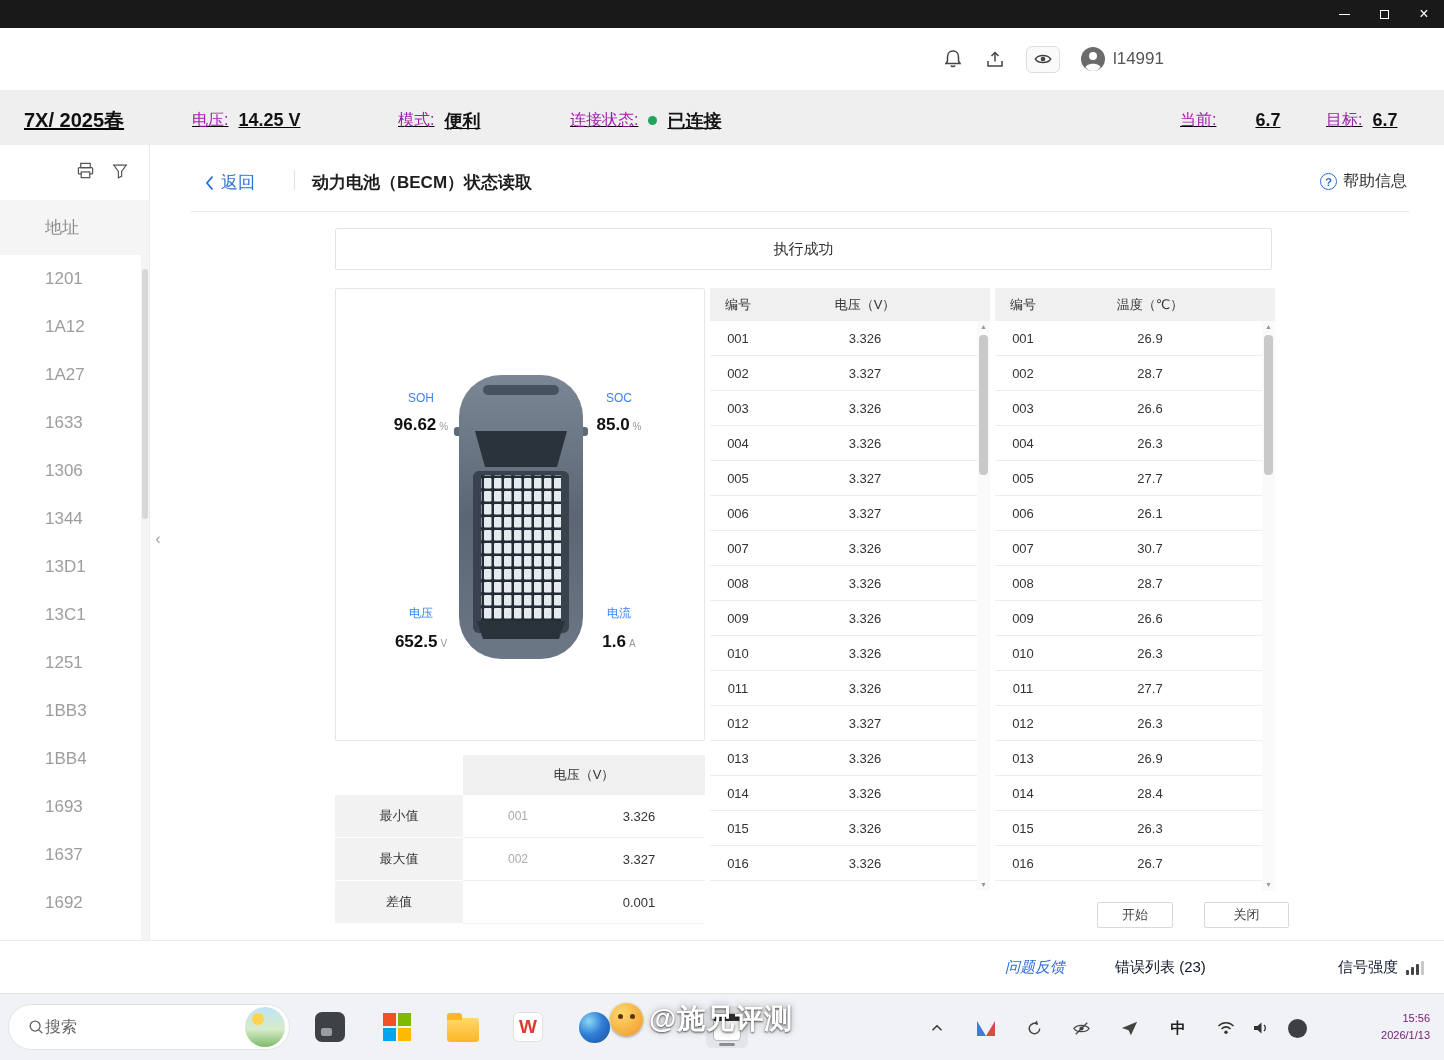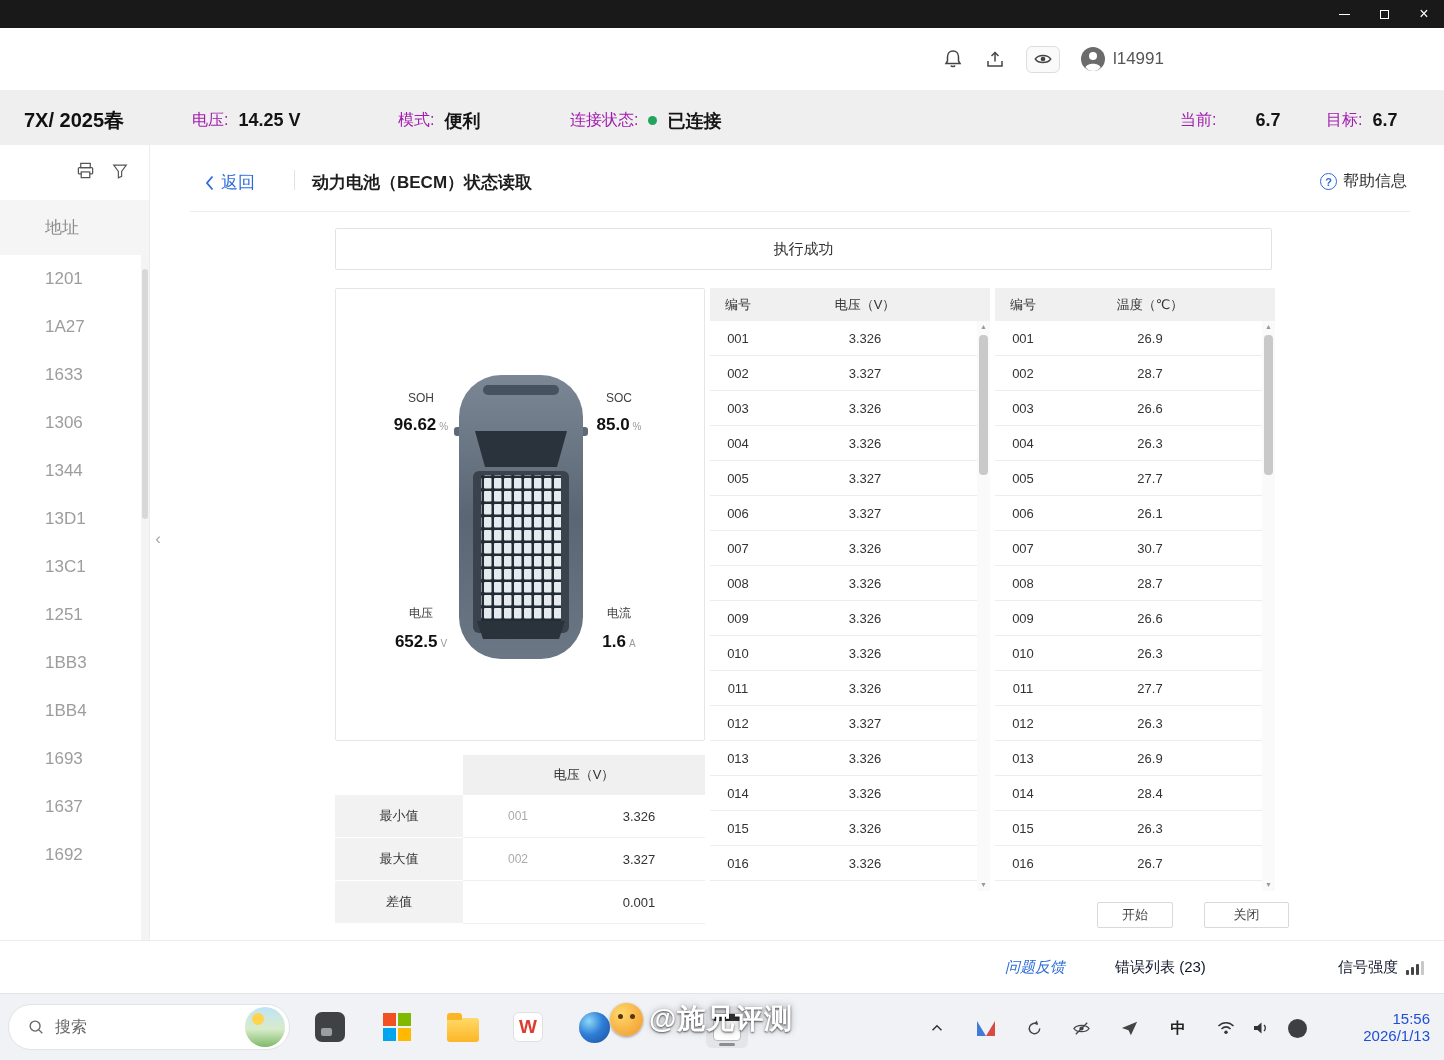--- a/index.html
+++ b/index.html
@@ -17,21 +17,21 @@
   
   .appheader { position:absolute; left:0; top:28px; width:1188px; height:62px; background:#fff; }
   .hdr-right { position:absolute; right:24px; top:0; height:62px; display:flex; align-items:center; gap:20px; }
   .hicon { display:flex; align-items:center; justify-content:center; }
   .eye-box { width:34px; height:27px; border:1px solid #ddd; border-radius:6px; background:#fafafa; display:flex; align-items:center; justify-content:center; }
   .userwrap { display:flex; align-items:center; gap:7px; }
   .username { font-size:17px; color:#555; }
 
   
   .statusbar { position:absolute; left:0; top:90px; width:1444px; height:55px; background:#efefef; }
-  .sb-item { position:absolute; top:0; height:61px; display:flex; align-items:center; gap:10px; }
+  .sb-item { position:absolute; top:0; height:61px; display:flex; align-items:center; gap:10px;text-decoration:underline; }
   .sb-label { font-size:16px; color:#a21caf; }
   .sb-value { font-size:18px; color:#141414; font-weight:bold; }
   .model-name { font-size:20px; color:#111; font-weight:bold; }
   .green-dot { width:9px; height:9px; border-radius:50%; background:#22a45c; display:inline-block; }
 
   
   .sidebar { position:absolute; left:0; top:145px; width:150px; height:795px; background:#fff; border-right:1px solid #ececec; }
   .sb-tools { height:55px; display:flex; align-items:center; justify-content:flex-end; gap:16px; padding-right:20px; }
   .sb-addr-header { height:55px; background:#f5f5f5; color:#8c8c8c; font-size:17px; display:flex; align-items:center; padding-left:45px; }
   .sb-list { height:685px; overflow:hidden; }
@@ -46,21 +46,21 @@
   .hdr-divider { position:absolute; left:131px; top:25px; width:1px; height:20px; background:#e2e2e2; }
   .page-title { position:absolute; left:149px; top:26px; font-size:17px; font-weight:600; color:#1e1e1e; }
   .help-link { position:absolute; right:37px; top:26px; display:flex; align-items:center; gap:6px; font-size:16px; color:#333; }
   .q-circle { width:17px; height:17px; border-radius:50%; border:1.5px solid #2b6bd8; color:#2b6bd8; font-size:11px; display:flex; align-items:center; justify-content:center; font-weight:bold; }
   .c-sep { position:absolute; left:27px; top:66px; width:1220px; height:1px; background:#ededed; }
   .banner { position:absolute; left:172px; top:83px; width:937px; height:42px; border:1px solid #e3e3e3; border-radius:2px; display:flex; align-items:center; justify-content:center; font-size:15px; color:#333; }
 
   
   .car-panel { position:absolute; left:172px; top:143px; width:370px; height:453px; border:1px solid #e6e6e6; border-radius:2px; }
   .stat { position:absolute; width:110px; text-align:center; }
-  .s-label { font-size:12px; color:#404040; margin-bottom:10px; }
+  .s-label { font-size:12px; color:#3b82f6; margin-bottom:10px; }
   .s-value { font-size:17px; font-weight:bold; color:#111; }
   .s-unit { font-size:10px; color:#999; font-weight:normal; margin-left:3px; }
   .stat-soh { left:30px; top:102px; }
   .stat-soc { left:228px; top:102px; }
   .stat-volt { left:30px; top:316px; }
   .stat-curr { left:228px; top:316px; }
   .car-svg { position:absolute; left:117px; top:84px; }
 
   
   .dtable { position:absolute; top:143px; width:280px; height:603px; }
@@ -96,42 +96,42 @@
   
   .footerbar { position:absolute; left:0; top:940px; width:1444px; height:53px; background:#fff; border-top:1px solid #ececec; }
   .fb-item { position:absolute; top:0; height:53px; display:flex; align-items:center; gap:8px; font-size:15px; color:#0f172a; }
   .fb-feedback { left:1005px; color:#2b6bd8;font-style:italic; }
   .fb-errors { left:1115px; }
   .fb-signal { left:1338px; }
 
   
   .taskbar { position:absolute; left:0; top:993px; width:1444px; height:67px; background:#f1f2f6; border-top:1px solid #e3e3e3; }
   .search-pill { position:absolute; left:8px; top:10px; width:282px; height:46px; background:#fff; border:1px solid #e3e3e3; border-radius:23px; display:flex; align-items:center; padding:0 4px 0 18px; }
-  .search-label { font-size:16px; color:#666; margin-left:10px; flex:1; }
+  .search-label { font-size:16px; color:#666; flex:1; }
   .weather { width:40px; height:40px; border-radius:50%; background:linear-gradient(180deg,#bfe3f7 0%,#d8ecca 55%,#7fba6a 100%); position:relative; overflow:hidden; }
   .weather::after { content:""; position:absolute; left:7px; top:6px; width:12px; height:12px; border-radius:50%; background:#ffd34d; }
   .tb-app { position:absolute; top:12px; width:42px; height:42px; display:flex; align-items:center; justify-content:center; border-radius:6px; }
   .app-dark-glyph { width:30px; height:30px; border-radius:7px; background:#3f4245; position:relative; }
   .app-dark-glyph::after { content:""; position:absolute; left:6px; bottom:6px; width:11px; height:8px; border-radius:2px; background:#9a9da1; }
   .msgrid { display:grid; grid-template-columns:13px 13px; grid-template-rows:13px 13px; gap:2px; }
   .msgrid span { display:block; }
   .ms1 { background:#f25022; } .ms2 { background:#7fba00; } .ms3 { background:#00a4ef; } .ms4 { background:#ffb900; }
   .folder { position:relative; width:32px; height:24px; background:linear-gradient(#ffd968,#fcb625); border-radius:3px; margin-top:5px; }
   .folder::before { content:""; position:absolute; top:-5px; left:0; width:15px; height:7px; background:#fcb625; border-radius:3px 3px 0 0; }
   .wps { width:30px; height:30px; background:#fff; border:1px solid #e0e0e0; border-radius:6px; display:flex; align-items:center; justify-content:center; color:#e03b2f; font-weight:bold; font-size:19px; }
   .browser-ball { width:31px; height:31px; border-radius:50%; background:radial-gradient(circle at 32% 30%, #8ed8f8 0%, #2f7fd6 45%, #1b4e9e 100%); }
   .active-app { background:#e4e5e9; }
   .active-glyph { width:28px; height:28px; border:1px solid #b9bcc0; border-radius:4px; background:#fff; position:relative; overflow:hidden; }
   .active-glyph::before { content:""; position:absolute; left:0; top:0; width:100%; height:7px; background:#333; }
   .active-bar { position:absolute; left:13px; bottom:2px; width:16px; height:3px; border-radius:2px; background:#8a8d92; }
   .tray-ic { position:absolute; top:15px; width:38px; height:38px; display:flex; align-items:center; justify-content:center; border-radius:4px; }
   .ime { font-size:15px; color:#222; font-weight:bold; }
   .tray-misc { width:19px; height:19px; border-radius:50%; background:#3c3f44; }
   .tri-badge { width:0; height:0; border-left:9px solid #d63a31; border-right:9px solid #2f6fd6; border-bottom:15px solid transparent; transform:rotate(180deg); opacity:.9; }
-  .clock { position:absolute; right:14px; top:16px; text-align:right; font-size:15px; color:#1d4ed8; line-height:17px; }
+  .clock { position:absolute; right:14px; top:16px; text-align:right; font-size:11px; color:#701a75; line-height:17px; }
 
   
   .watermark { position:absolute; left:610px; top:1000px; display:flex; align-items:center; gap:6px; pointer-events:none; }
   .wm-face { width:33px; height:33px; border-radius:50%; background:radial-gradient(circle at 35% 32%, #ffd86b, #f0962a); box-shadow:0 1px 3px rgba(0,0,0,.4); position:relative; }
   .wm-face::before { content:""; position:absolute; left:8px; top:11px; width:5px; height:5px; border-radius:50%; background:#5a3410; box-shadow:12px 0 0 #5a3410; }
   .wm-text { font-size:28px; font-weight:bold; color:#fff; text-shadow:0 1px 2px rgba(0,0,0,.65), 0 0 7px rgba(0,0,0,.35); letter-spacing:1px; }
 
   .sigbars { display:flex; align-items:flex-end; gap:2px; height:15px; }
   .sigbars span { width:3px; border-radius:1px; }
 </style>
@@ -222,20 +222,21 @@
       </span>
       <span>
         <svg width="18" height="18" viewBox="0 0 20 20">
             <path d="M3 3.5 L17 3.5 L11.8 10.5 L11.8 16 L8.2 17.5 L8.2 10.5 Z" fill="none" stroke="#555" stroke-width="1.3"></path>
           </svg>
       </span>
     </div>
     <div class="sb-addr-header">地址</div>
     <div class="sb-list">
         <div class="addr-item">1201</div>
+        <div class="addr-item">1A12</div>
         <div class="addr-item">1A27</div>
         <div class="addr-item">1633</div>
         <div class="addr-item">1306</div>
         <div class="addr-item">1344</div>
         <div class="addr-item">13D1</div>
         <div class="addr-item">13C1</div>
         <div class="addr-item">1251</div>
         <div class="addr-item">1BB3</div>
         <div class="addr-item">1BB4</div>
         <div class="addr-item">1693</div>

